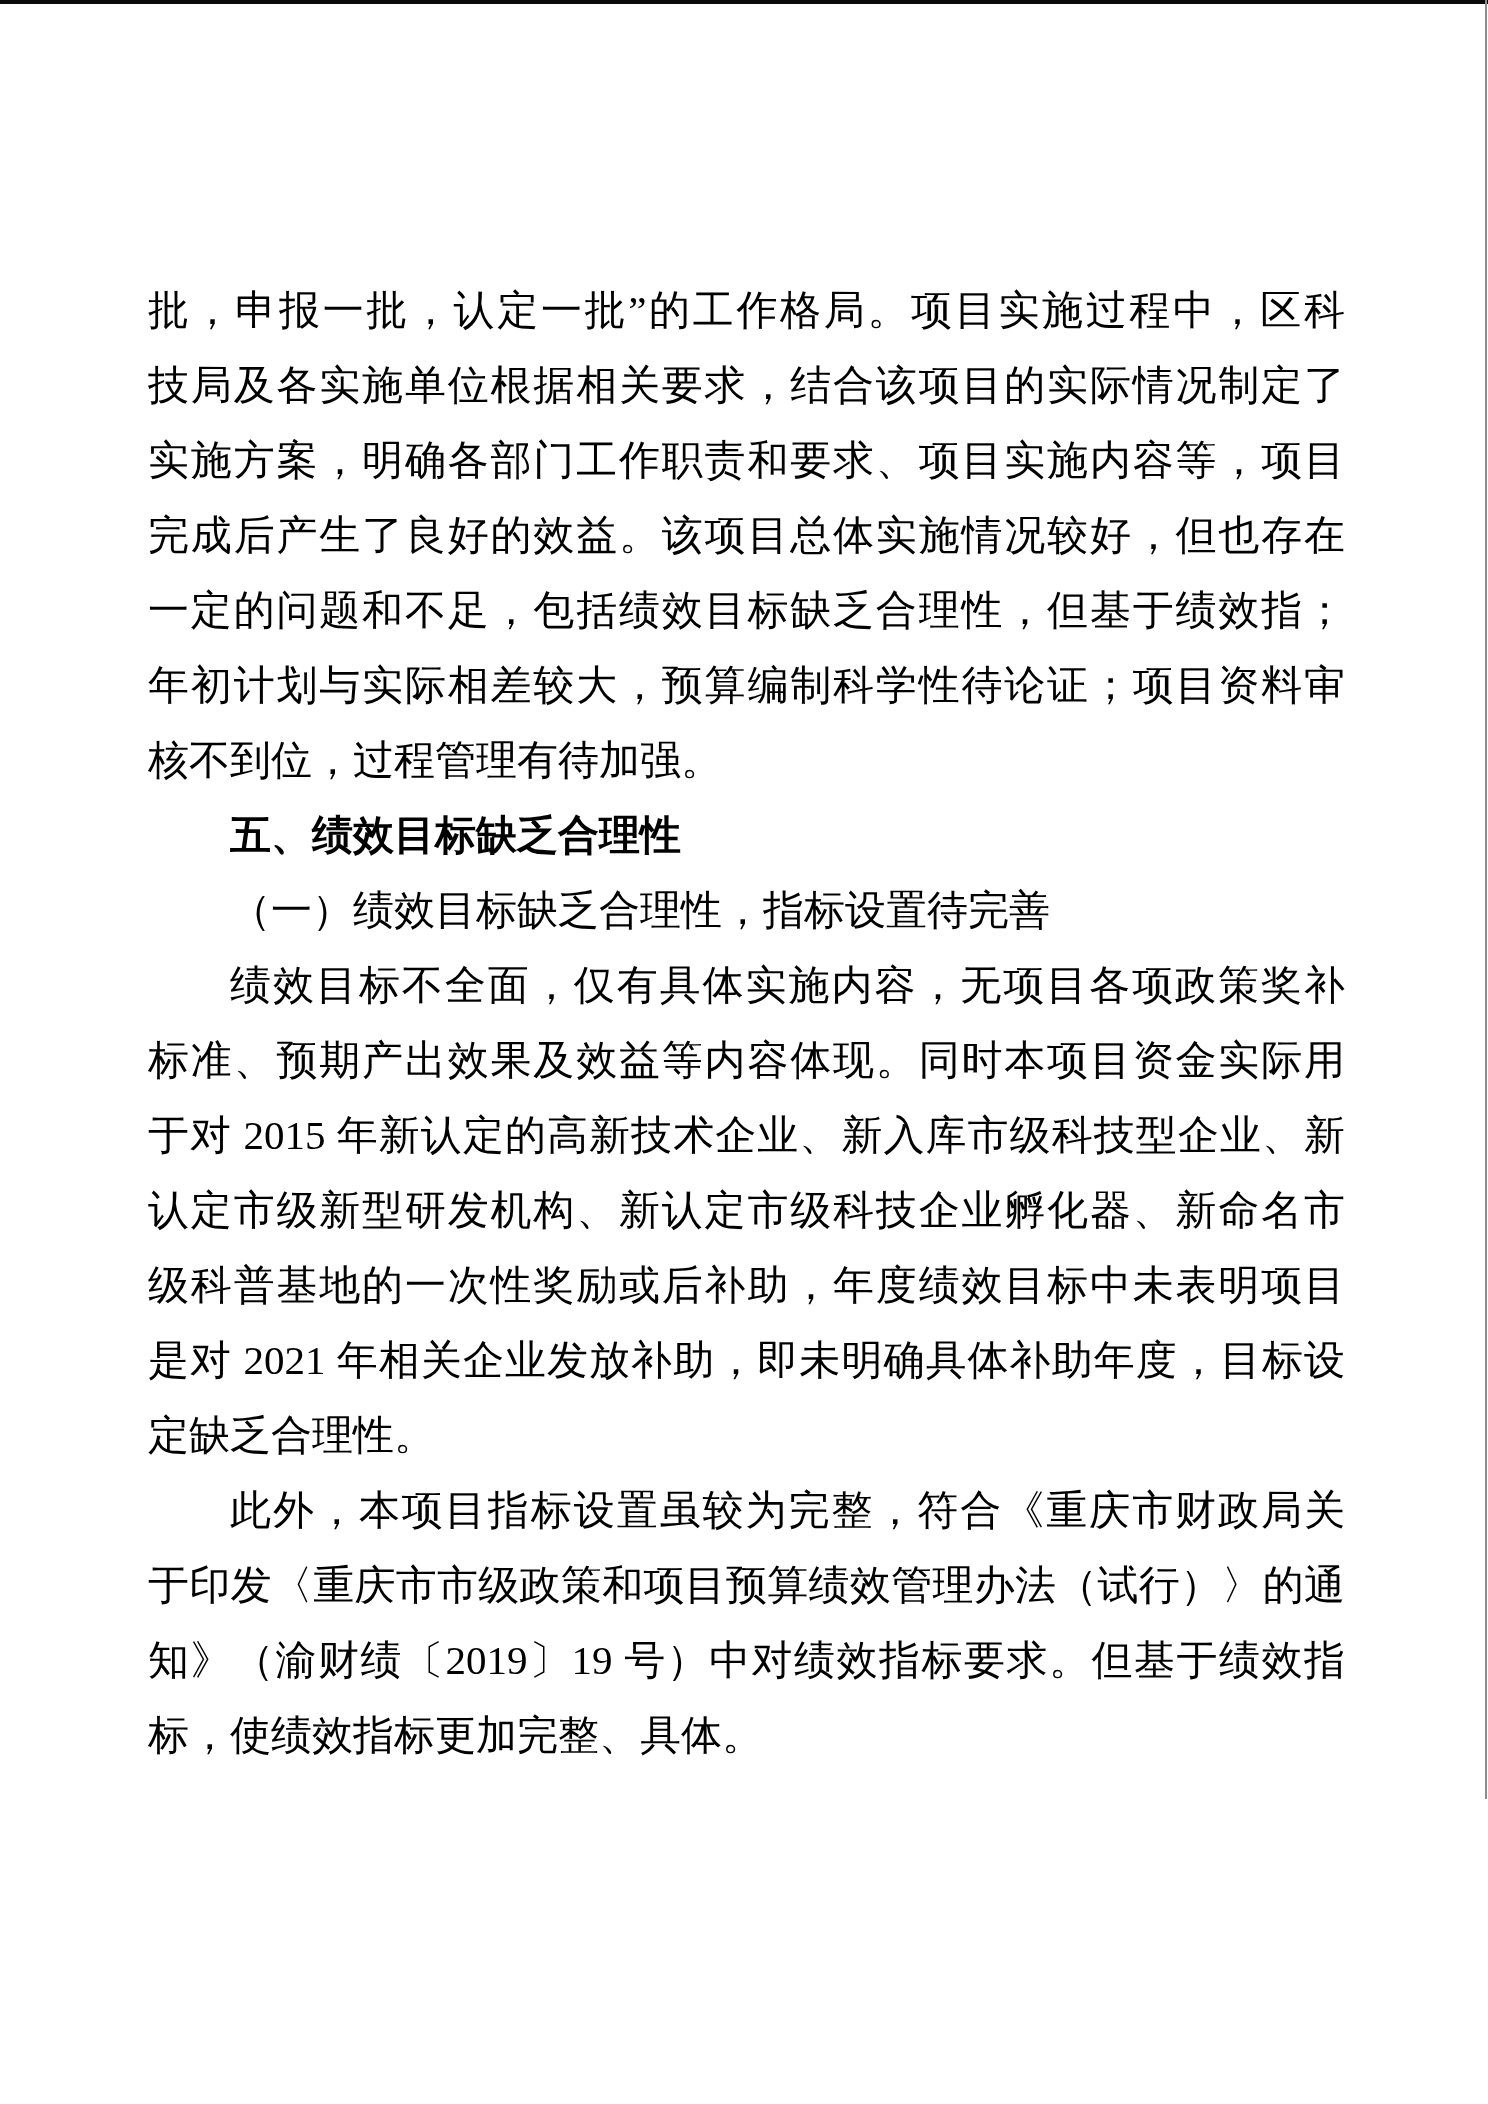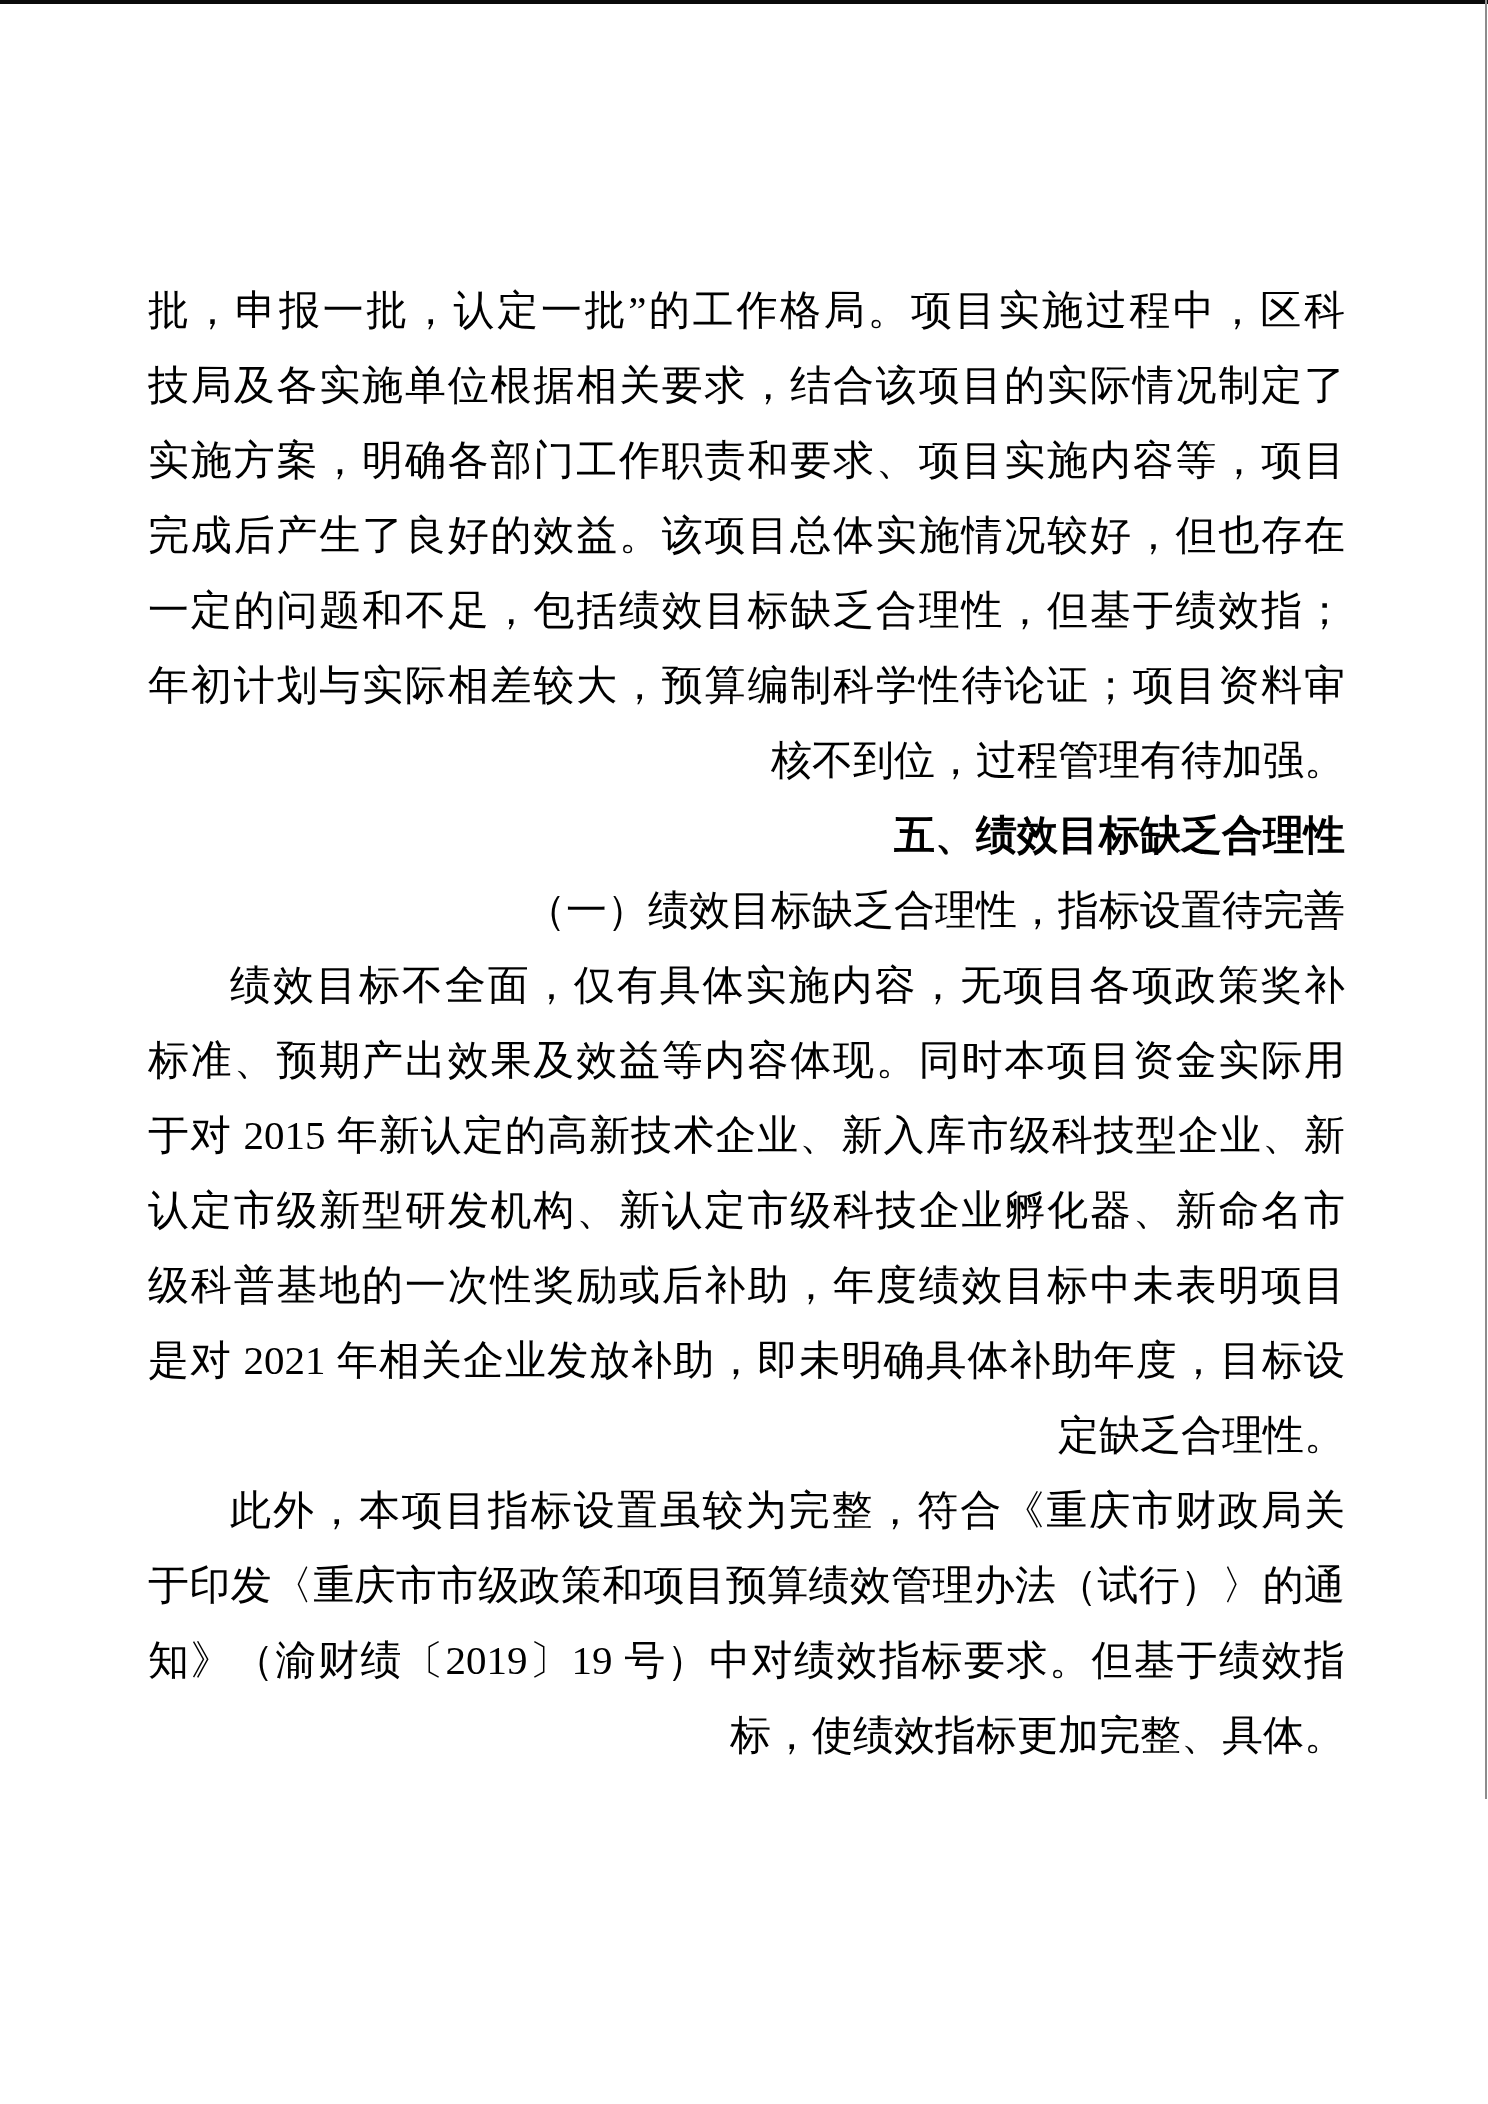--- a/index.html
+++ b/index.html
@@ -33,21 +33,21 @@
     left: 148px;
     top: 273px;
     width: 1197px;
   }
   .ln {
     margin: 0;
     padding: 0;
     height: 75px;
     line-height: 75px;
     font-size: 41px;
-    text-align: right;
+    text-align: left;
   }
   .j {
     text-align: justify;
     text-align-last: justify;
   }
   .ind {
     text-indent: 82px;
   }
   .heading {
     font-weight: bold;

